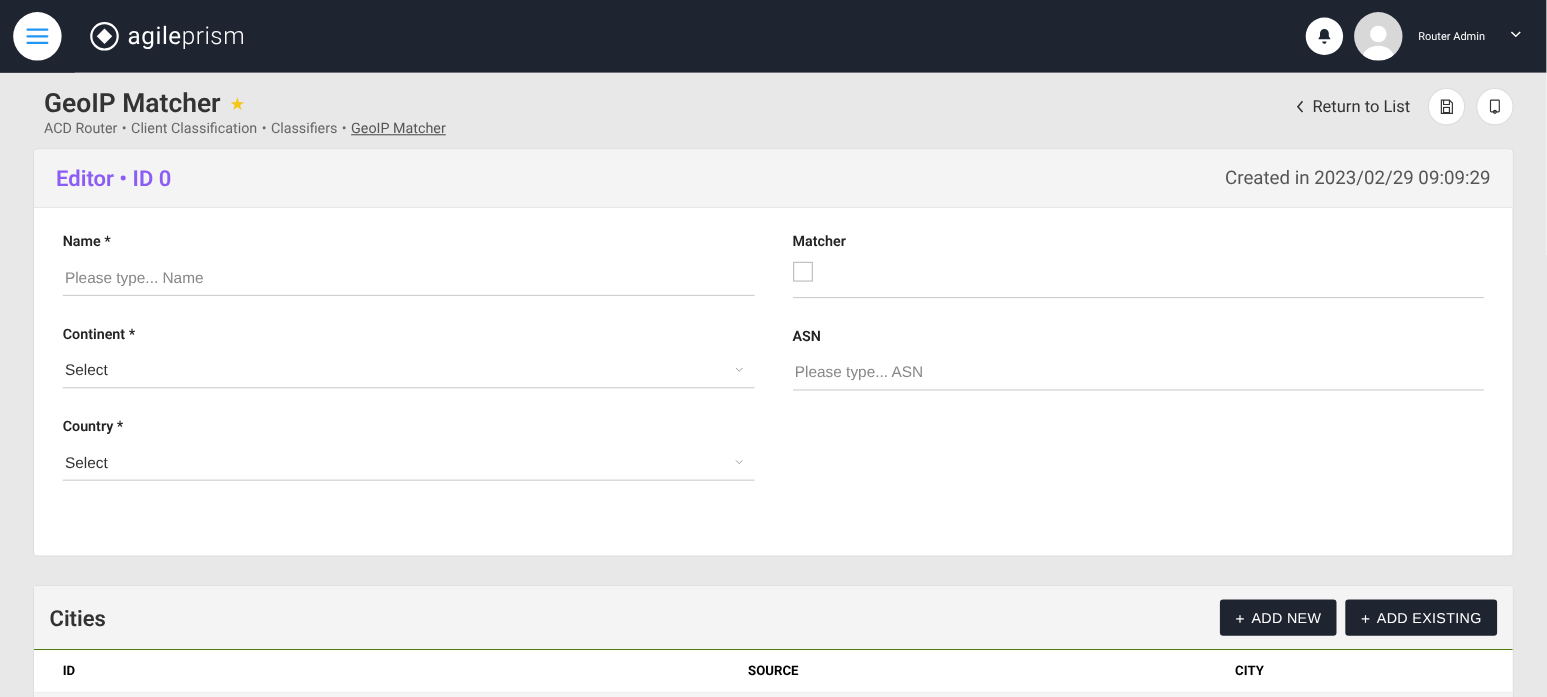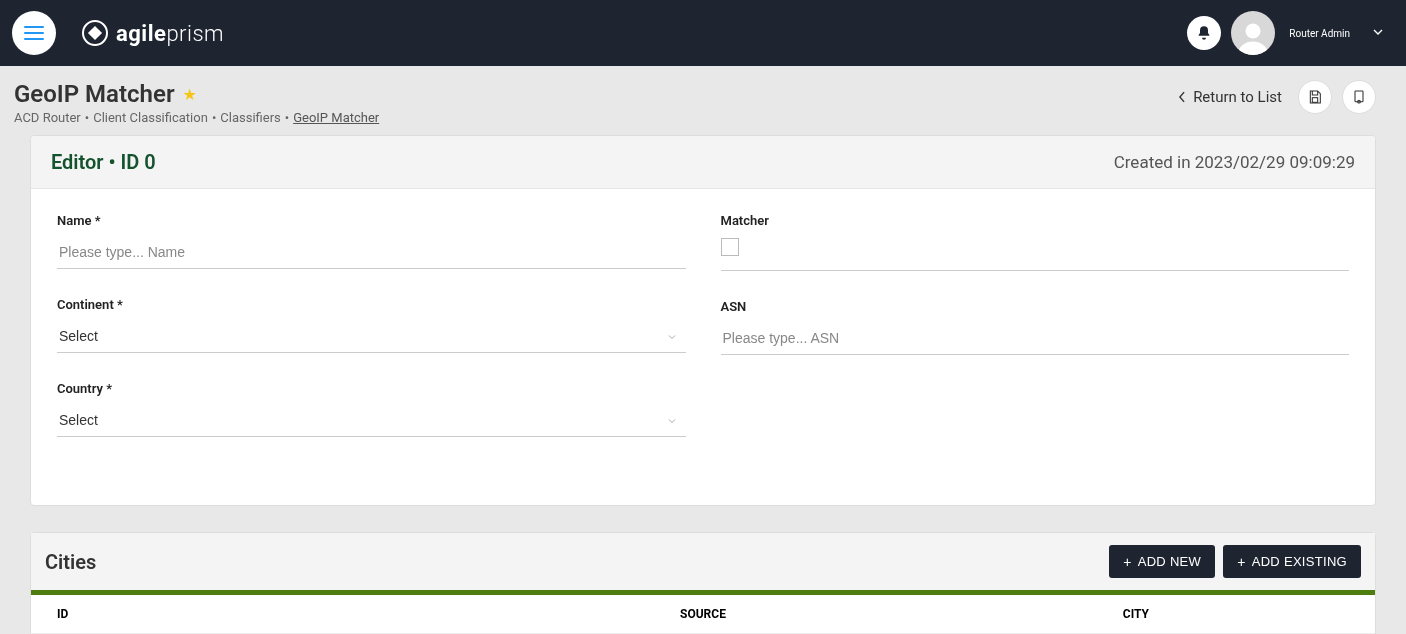--- a/index.html
+++ b/index.html
@@ -66,21 +66,21 @@
     align-items: center;
     justify-content: center;
     margin-right: 4px;
   }
   .brand-icon-inner {
     width: 10px;
     height: 10px;
     background: #fff;
     transform: rotate(45deg);
   }
-  .brand strong { font-weight: 700; }
+  .brand strong { font-weight: 400; }
   .topbar-spacer { flex: 1; }
   .bell-wrap {
     width: 34px;
     height: 34px;
     border-radius: 50%;
     background: #fff;
     display: flex;
     align-items: center;
     justify-content: center;
     margin-right: 10px;
@@ -103,21 +103,21 @@
     margin-right: 14px;
   }
   .avatar svg { width: 36px; height: 36px; fill: #fff; }
   .user-name { font-size: 10px; margin-right: 20px; }
   .user-chevron { cursor: pointer; }
   .user-chevron svg { width: 16px; height: 16px; stroke: #fff; stroke-width: 2; fill: none; }
 
   .page-header {
     display: flex;
     align-items: flex-start;
-    padding: 14px 30px 10px 14px;
+    padding: 14px 30px 10px 40px;
   }
   .page-header-left { flex: 1; }
   .page-title-row { display: flex; align-items: center; gap: 8px; }
   .page-title { font-size: 24px; font-weight: 600; color: #333; }
   .star { color: #f5c518; font-size: 16px; }
   .breadcrumb { font-size: 13px; color: #666; margin-top: 2px; }
   .breadcrumb a { color: #555; text-decoration: underline; }
   .breadcrumb .sep { margin: 0 4px; }
   .page-header-right {
     display: flex;
@@ -154,21 +154,21 @@
     margin: 0 30px 26px 30px;
   }
   .panel-header {
     display: flex;
     align-items: center;
     padding: 14px 20px;
     background: #f4f4f4;
     border-bottom: 1px solid #e6e6e6;
     border-radius: 4px 4px 0 0;
   }
-  .panel-header-title { font-size: 20px; font-weight: 600; color: #14532d; flex: 1; }
+  .panel-header-title { font-size: 20px; font-weight: 600; color: #8b5cf6; flex: 1; }
   .panel-header-meta { font-size: 17px; color: #555; }
   .panel-body { padding: 24px 26px 40px 26px; }
 
   .form-grid {
     display: grid;
     grid-template-columns: 1fr 1fr;
     column-gap: 35px;
   }
   .form-group { margin-bottom: 28px; }
   .form-label {
@@ -212,21 +212,21 @@
     background: #fff;
     border: 1px solid #ddd;
     border-radius: 4px;
     margin: 0 30px 20px 30px;
   }
   .cities-header {
     display: flex;
     align-items: center;
     padding: 12px 14px 12px 14px;
     background: #f4f4f4;
-    border-bottom: 5px solid #4d7c0f;
+    border-bottom: 1px solid #4d7c0f;
   }
   .cities-title { font-size: 20px; font-weight: 600; color: #333; flex: 1; }
   .dark-btn {
     background: #1e2430;
     color: #fff;
     border: none;
     border-radius: 3px;
     padding: 9px 14px;
     font-size: 13px;
     font-weight: 500;

